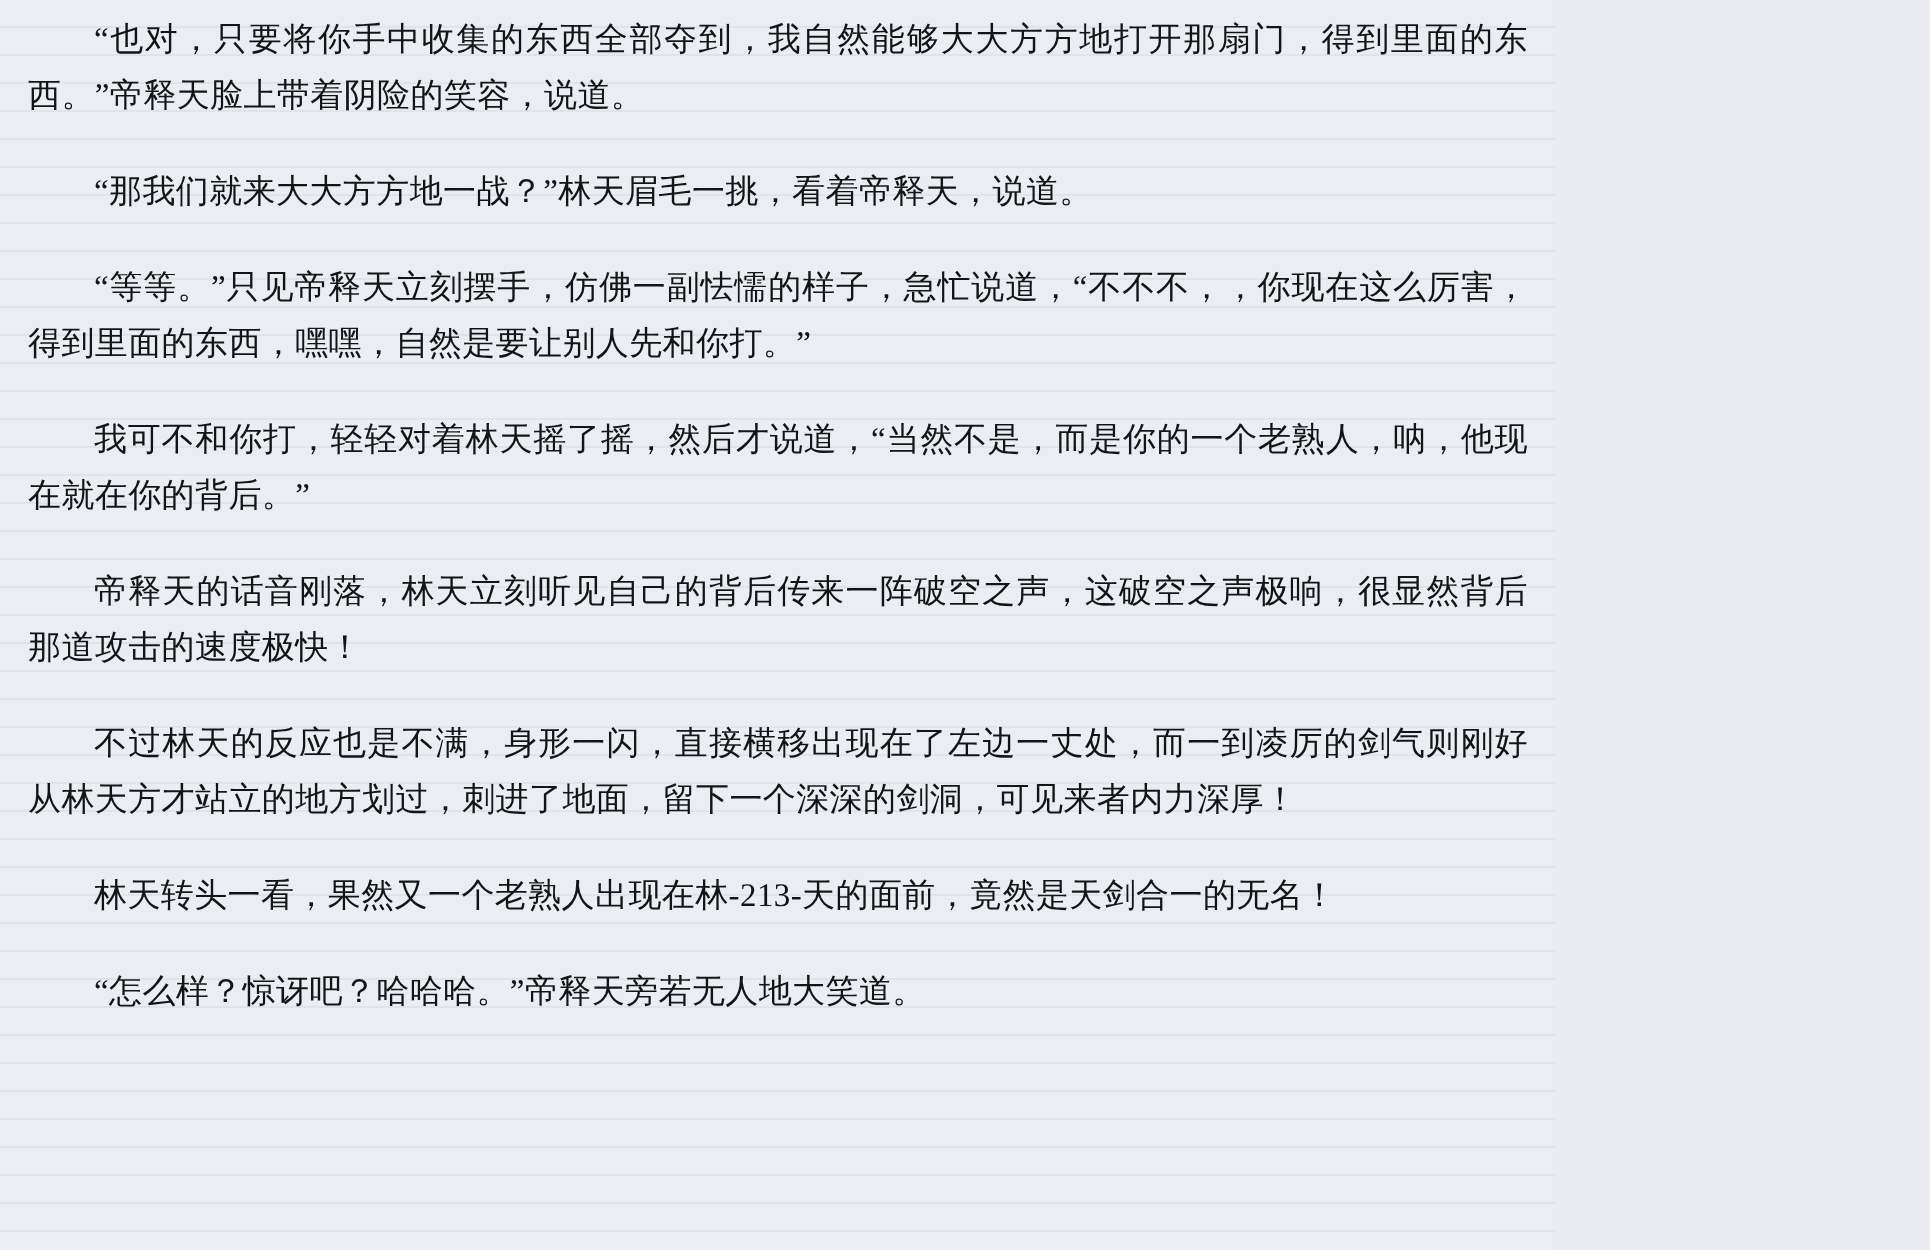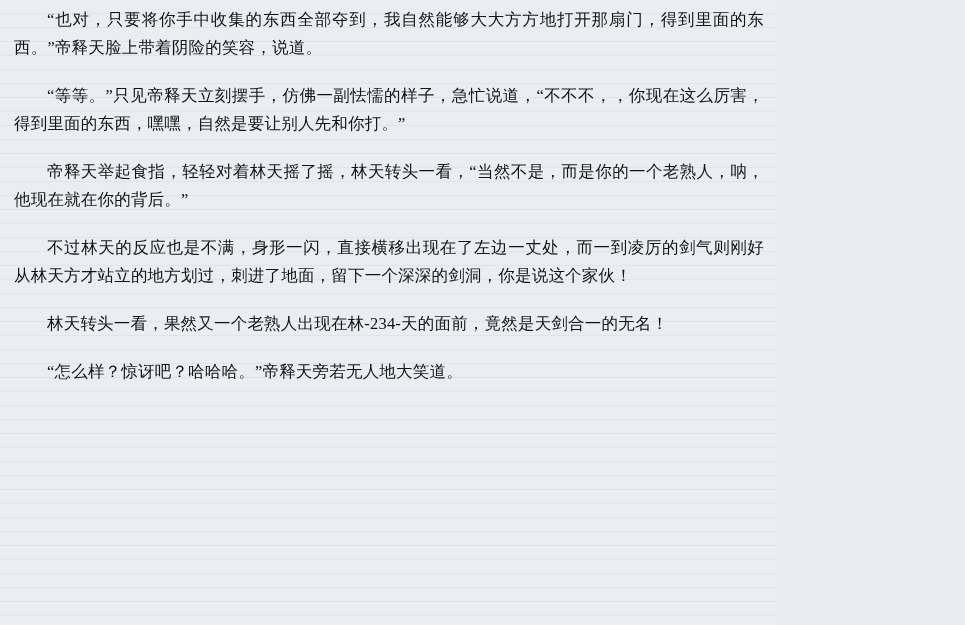--- a/index.html
+++ b/index.html
@@ -44,19 +44,21 @@
   .para.tight {
     margin-bottom: 16px;
   }
 </style>
 </head>
 <body>
 
 <div id="page">
   <div class="text-layer">
     <p class="para">“也对，只要将你手中收集的东西全部夺到，我自然能够大大方方地打开那扇门，得到里面的东西。”帝释天脸上带着阴险的笑容，说道。</p>
+    <p class="para">“那我们就来大大方方地一战？”林天眉毛一挑，看着帝释天，说道。</p>
     <p class="para">“等等。”只见帝释天立刻摆手，仿佛一副怯懦的样子，急忙说道，“不不不，，你现在这么厉害，得到里面的东西，嘿嘿，自然是要让别人先和你打。”</p>
-    <p class="para">帝释天举起食指，轻轻对着林天摇了摇，林天转头一看，“当然不是，而是你的一个老熟人，呐，他现在就在你的背后。”</p>
-    <p class="para">不过林天的反应也是不满，身形一闪，直接横移出现在了左边一丈处，而一到凌厉的剑气则刚好从林天方才站立的地方划过，刺进了地面，留下一个深深的剑洞，你是说这个家伙！</p>
-    <p class="para">林天转头一看，果然又一个老熟人出现在林-234-天的面前，竟然是天剑合一的无名！</p>
+    <p class="para">我可不和你打，轻轻对着林天摇了摇，然后才说道，“当然不是，而是你的一个老熟人，呐，他现在就在你的背后。”</p>
+    <p class="para">帝释天的话音刚落，林天立刻听见自己的背后传来一阵破空之声，这破空之声极响，很显然背后那道攻击的速度极快！</p>
+    <p class="para">不过林天的反应也是不满，身形一闪，直接横移出现在了左边一丈处，而一到凌厉的剑气则刚好从林天方才站立的地方划过，刺进了地面，留下一个深深的剑洞，可见来者内力深厚！</p>
+    <p class="para">林天转头一看，果然又一个老熟人出现在林-213-天的面前，竟然是天剑合一的无名！</p>
     <p class="para tight">“怎么样？惊讶吧？哈哈哈。”帝释天旁若无人地大笑道。</p>
   </div>
 </div>
 
 </body></html>

